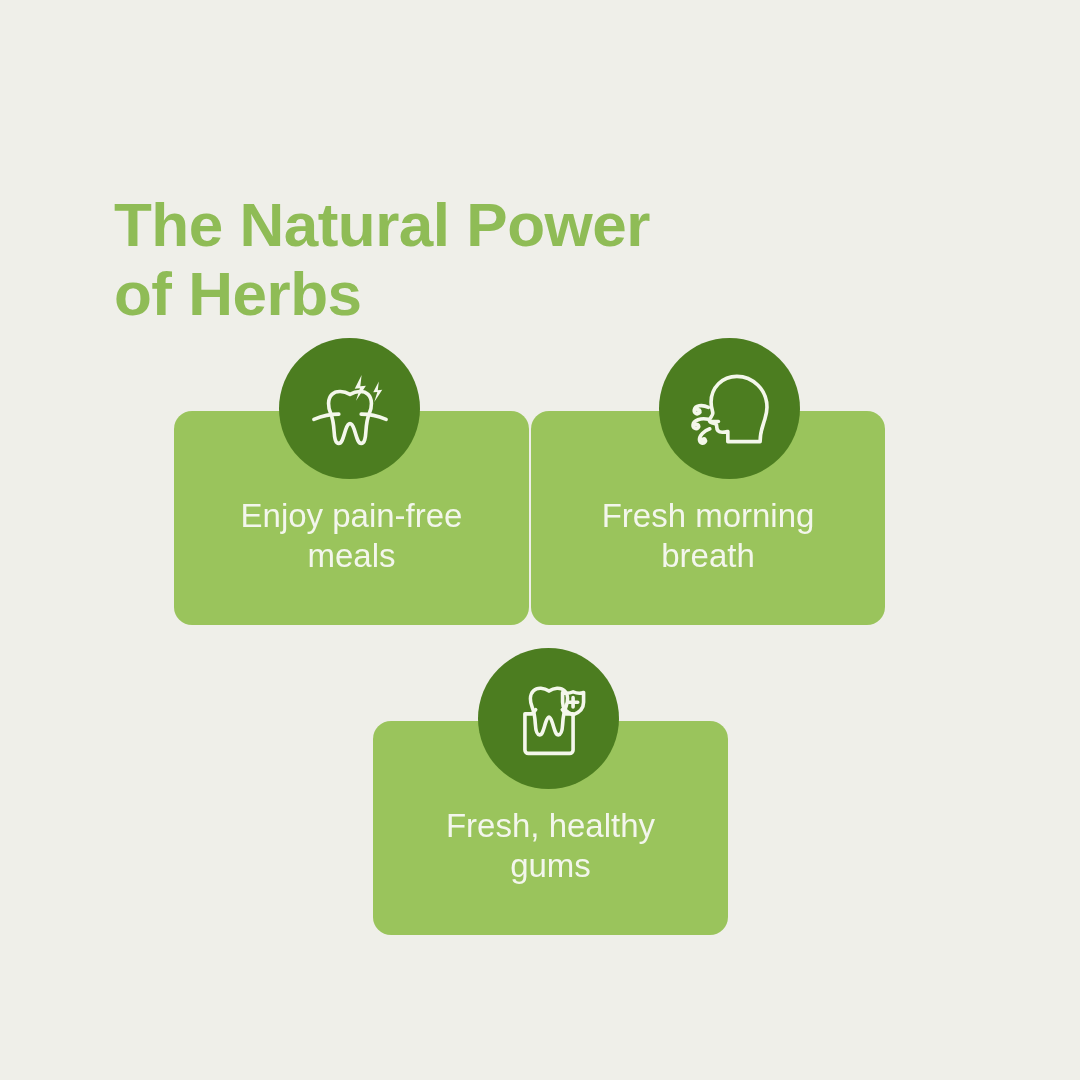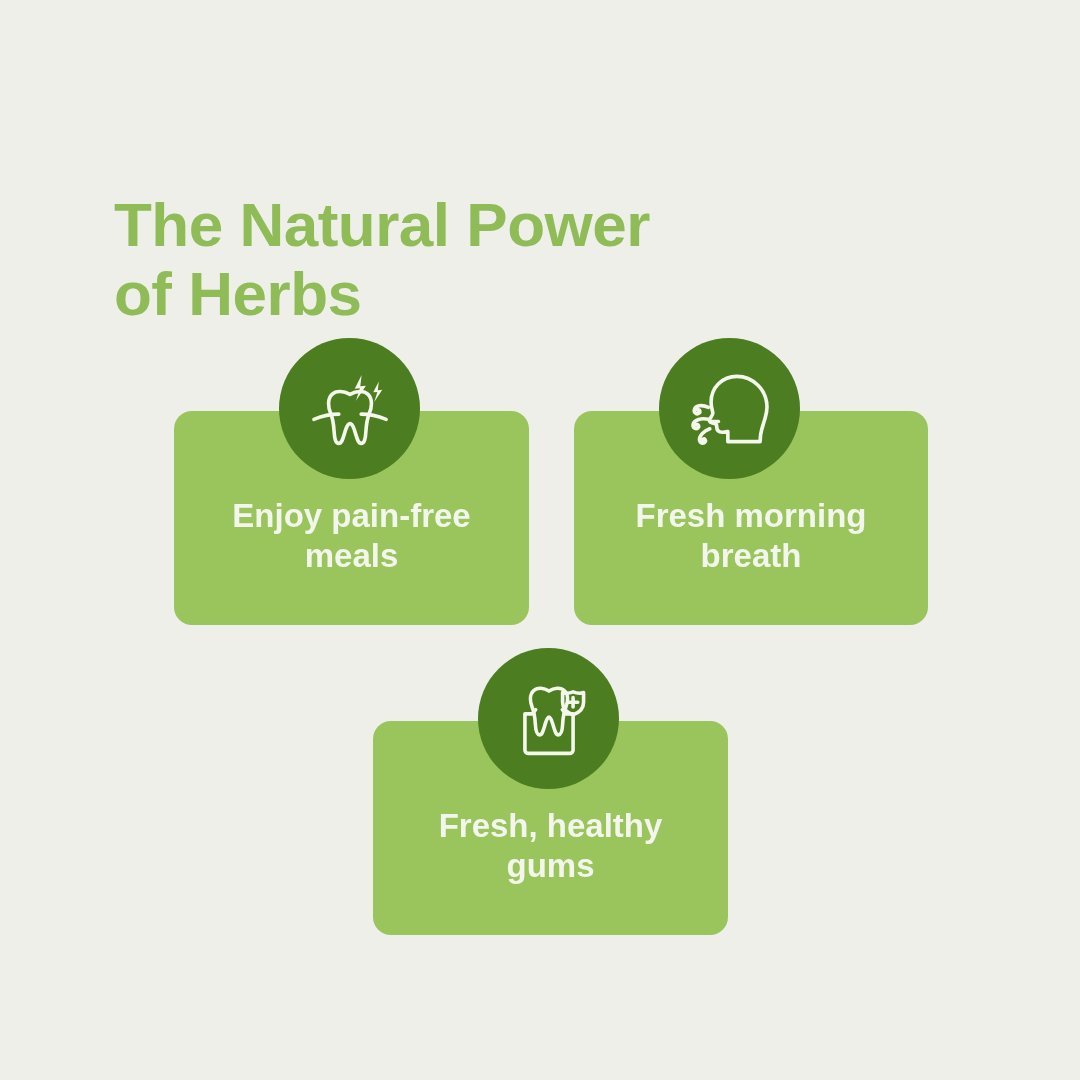--- a/index.html
+++ b/index.html
@@ -43,28 +43,28 @@
     display: flex;
     align-items: center;
     justify-content: center;
   }
   .card-label {
     width: 100%;
     text-align: center;
     color: #F3F6EC;
     font-size: 33px;
     line-height: 1.22;
-    font-weight: 700;
+    font-weight: 400;
     padding: 0 22px;
     box-sizing: border-box;
     white-space: pre-line;
   }
 
   #card-1 { left: 174px; top: 411px; width: 355px; height: 214px; }
-  #card-2 { left: 574px; top: 411px; width: 354px; height: 214px; justify-content: center; }
+  #card-2 { left: 531px; top: 411px; width: 354px; height: 214px; justify-content: center; }
   #card-3 { left: 373px; top: 721px; width: 355px; height: 214px; }
 
   
   #card-1 .card-label { transform: translateY(18px); }
   #card-2 .card-label { transform: translateY(18px); }
   #card-3 .card-label { transform: translateY(18px); }
 
   
   .icon-circle {
     position: absolute;

